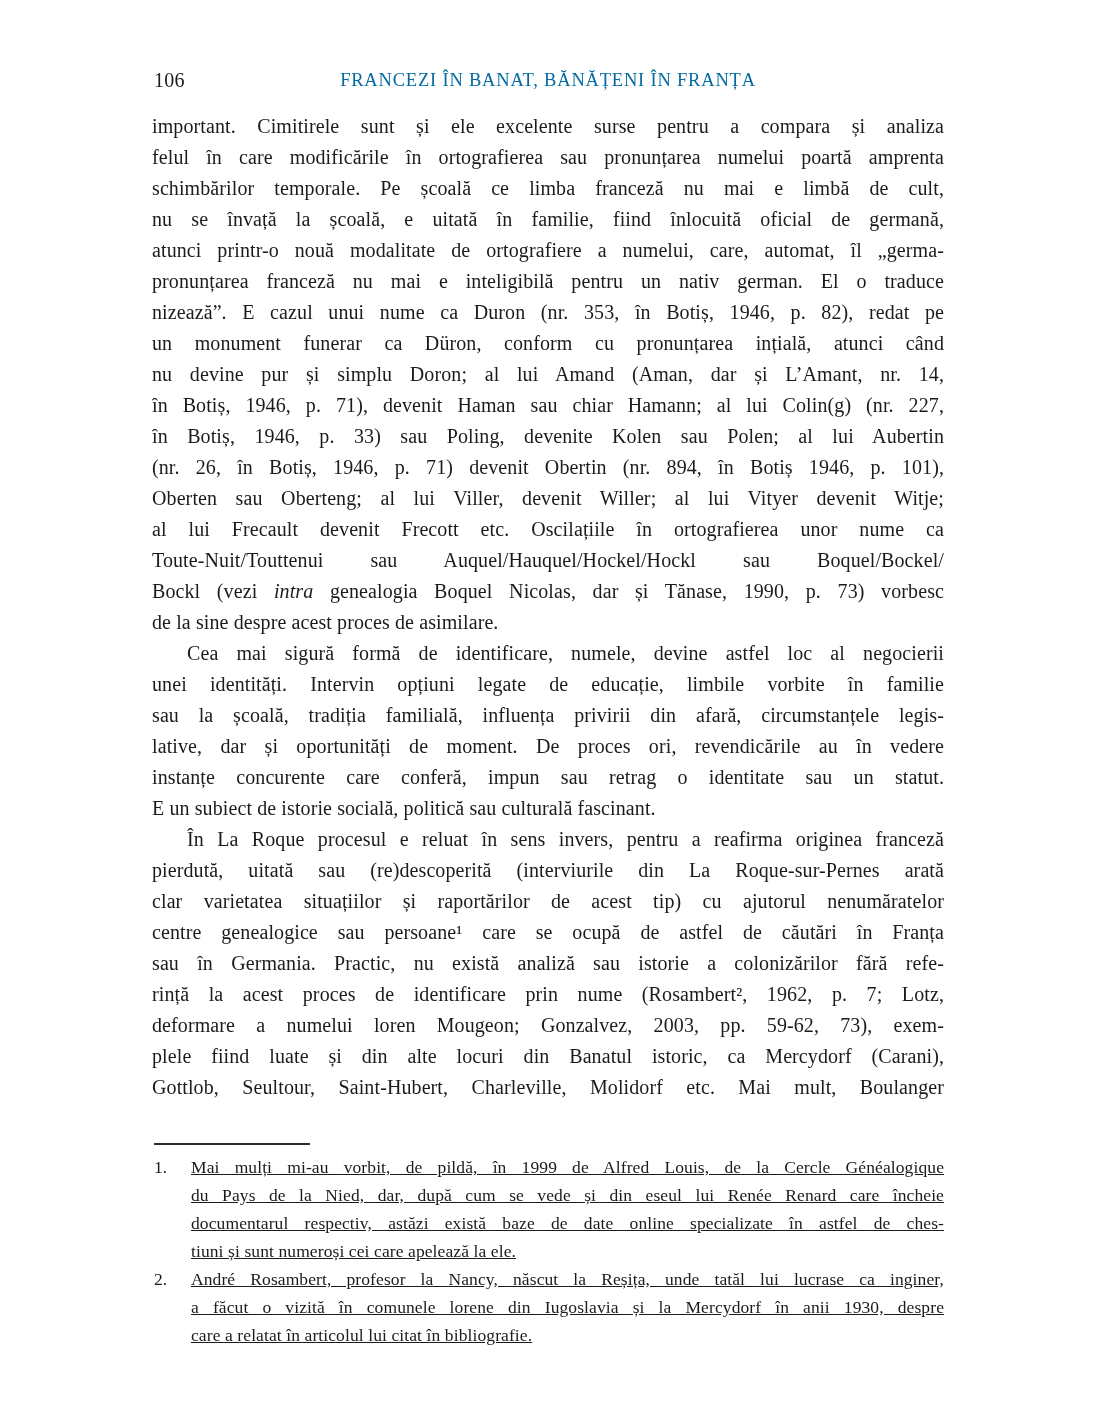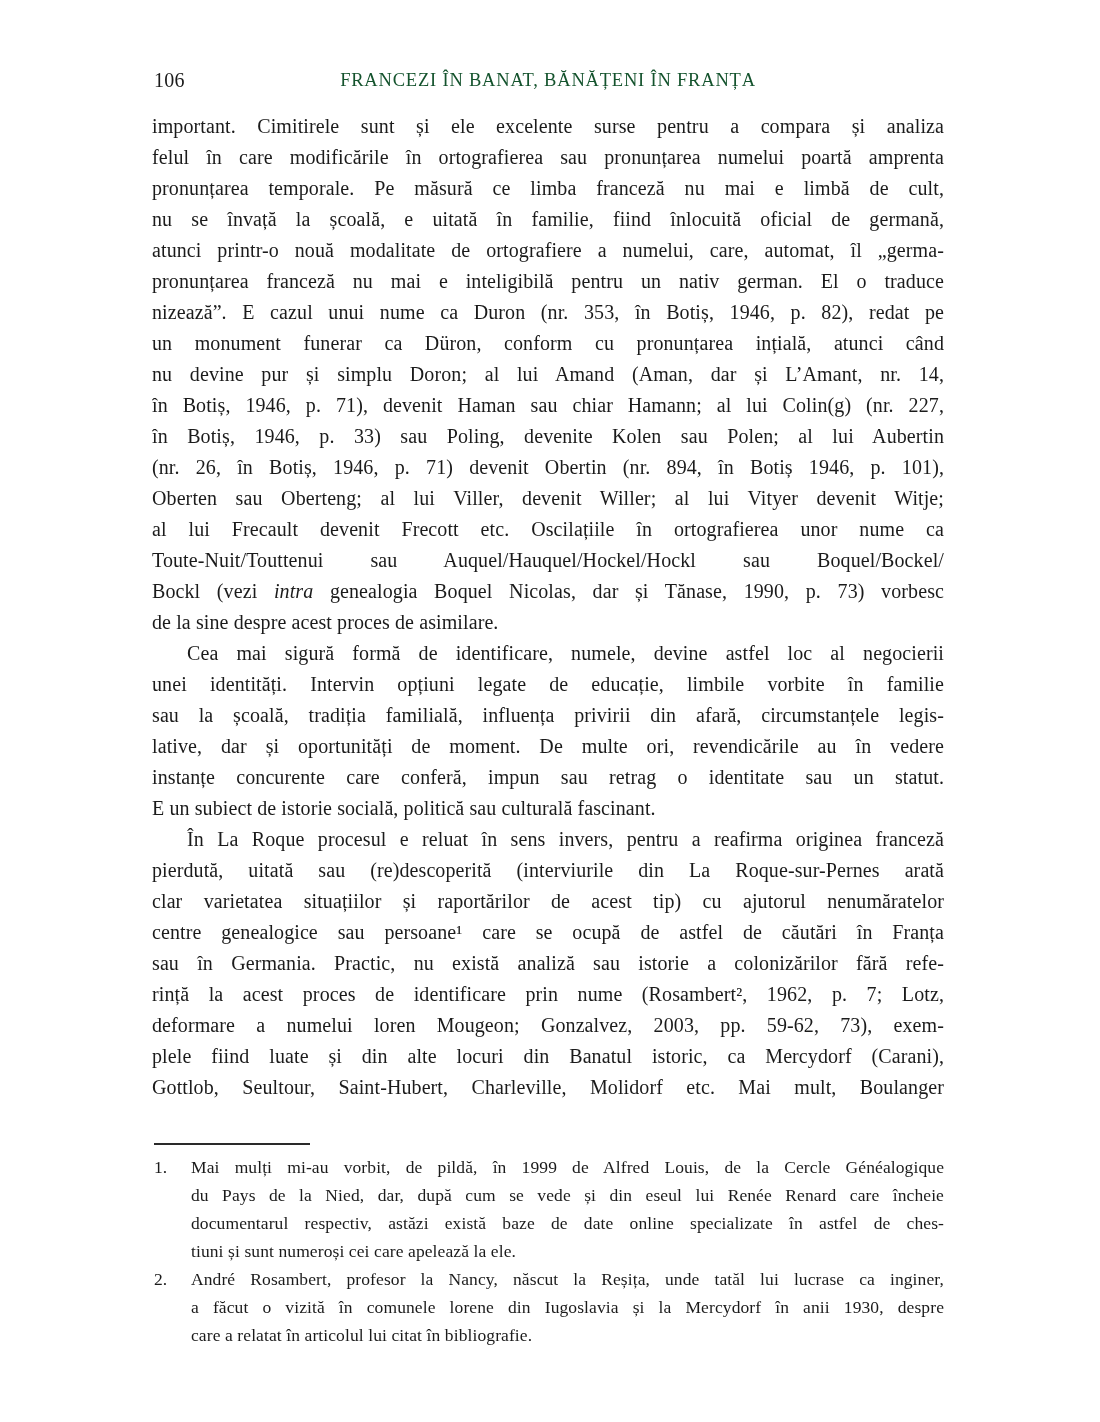--- a/index.html
+++ b/index.html
@@ -9,21 +9,21 @@
     font-family:"Liberation Serif", serif;
     color:#1b1b1b;
     -webkit-font-smoothing:antialiased;
   }
   .page { position:relative; width:1060px; height:1422px; overflow:hidden;border-radius:27px; }
 
   .header-row { position:absolute; top:68px; left:152px; width:792px; height:24px; }
   .page-number { position:absolute; left:2px; top:1px; font-size:20px; letter-spacing:0.3px; }
   .running-header {
     text-align:center; font-size:18.5px; letter-spacing:0.8px;
-    padding-top:2px; color:#14532d;
+    padding-top:2px; color:#0369a1;
   }
 
   .body-text { position:absolute; top:111px; left:152px; width:792px; font-size:20px; }
   .line {
     height:31px; line-height:31px;
     text-align:justify; text-align-last:justify;
     overflow:hidden; letter-spacing:0.1px;
   }
   .line.last { text-align-last:left; }
   .line.indent { text-indent:35px; }
@@ -32,55 +32,55 @@
   .footnote-rule {
     position:absolute; top:1143px; left:154px; width:156px; height:0;
     border-top:2px solid #2a2a2a;
   }
   .footnotes { position:absolute; top:1153px; left:152px; width:792px; font-size:17.5px; }
   .footnote { position:relative; padding-left:39px; }
   .fn-marker { position:absolute; left:2px; top:0; height:28px; line-height:28px; }
   .fn-line {
     height:28px; line-height:28px;
     text-align:justify; text-align-last:justify;
-    overflow:hidden; letter-spacing:0.1px;
+    overflow:hidden; letter-spacing:0.1px;text-decoration:underline;
   }
   .fn-line.last { text-align-last:left; }
 </style>
 </head>
 <body>
 
 <div class="page">
   <div class="header-row">
     <div class="page-number">106</div>
     <div class="running-header">FRANCEZI ÎN BANAT, BĂNĂȚENI ÎN FRANȚA</div>
   </div>
 
   <div class="body-text">
       <div class="line"><span>important. Cimitirele sunt și ele excelente surse pentru a compara și analiza</span></div>
       <div class="line"><span>felul în care modificările în ortografierea sau pronunțarea numelui poartă amprenta</span></div>
-      <div class="line"><span>pronunțarea temporale. Pe măsură ce limba franceză nu mai e limbă de cult,</span></div>
+      <div class="line"><span>schimbărilor temporale. Pe școală ce limba franceză nu mai e limbă de cult,</span></div>
       <div class="line"><span>nu se învață la școală, e uitată în familie, fiind înlocuită oficial de germană,</span></div>
       <div class="line"><span>atunci printr-o nouă modalitate de ortografiere a numelui, care, automat, îl „germa-</span></div>
       <div class="line"><span>pronunțarea franceză nu mai e inteligibilă pentru un nativ german. El o traduce</span></div>
       <div class="line"><span>nizează”. E cazul unui nume ca Duron (nr. 353, în Botiș, 1946, p. 82), redat pe</span></div>
       <div class="line"><span>un monument funerar ca Düron, conform cu pronunțarea ințială, atunci când</span></div>
       <div class="line"><span>nu devine pur și simplu Doron; al lui Amand (Aman, dar și L’Amant, nr. 14,</span></div>
       <div class="line"><span>în Botiș, 1946, p. 71), devenit Haman sau chiar Hamann; al lui Colin(g) (nr. 227,</span></div>
       <div class="line"><span>în Botiș, 1946, p. 33) sau Poling, devenite Kolen sau Polen; al lui Aubertin</span></div>
       <div class="line"><span>(nr. 26, în Botiș, 1946, p. 71) devenit Obertin (nr. 894, în Botiș 1946, p. 101),</span></div>
       <div class="line"><span>Oberten sau Oberteng; al lui Viller, devenit Willer; al lui Vityer devenit Witje;</span></div>
       <div class="line"><span>al lui Frecault devenit Frecott etc. Oscilațiile în ortografierea unor nume ca</span></div>
       <div class="line"><span>Toute-Nuit/Touttenui sau Auquel/Hauquel/Hockel/Hockl sau Boquel/Bockel/</span></div>
       <div class="line"><span>Bockl (vezi </span><i>intra</i><span> genealogia Boquel Nicolas, dar și Tănase, 1990, p. 73) vorbesc</span></div>
       <div class="line last"><span>de la sine despre acest proces de asimilare.</span></div>
       <div class="line indent"><span>Cea mai sigură formă de identificare, numele, devine astfel loc al negocierii</span></div>
       <div class="line"><span>unei identități. Intervin opțiuni legate de educație, limbile vorbite în familie</span></div>
       <div class="line"><span>sau la școală, tradiția familială, influența privirii din afară, circumstanțele legis-</span></div>
-      <div class="line"><span>lative, dar și oportunități de moment. De multe ori, revendicările au în vedere</span></div>
+      <div class="line"><span>lative, dar și oportunități de moment. De proces ori, revendicările au în vedere</span></div>
       <div class="line"><span>instanțe concurente care conferă, impun sau retrag o identitate sau un statut.</span></div>
       <div class="line last"><span>E un subiect de istorie socială, politică sau culturală fascinant.</span></div>
       <div class="line indent"><span>În La Roque procesul e reluat în sens invers, pentru a reafirma originea franceză</span></div>
       <div class="line"><span>pierdută, uitată sau (re)descoperită (interviurile din La Roque-sur-Pernes arată</span></div>
       <div class="line"><span>clar varietatea situațiilor și raportărilor de acest tip) cu ajutorul nenumăratelor</span></div>
       <div class="line"><span>centre genealogice sau persoane¹ care se ocupă de astfel de căutări în Franța</span></div>
       <div class="line"><span>sau în Germania. Practic, nu există analiză sau istorie a colonizărilor fără refe-</span></div>
       <div class="line"><span>rință la acest proces de identificare prin nume (Rosambert², 1962, p. 7; Lotz,</span></div>
       <div class="line"><span>deformare a numelui loren Mougeon; Gonzalvez, 2003, pp. 59-62, 73), exem-</span></div>
       <div class="line"><span>plele fiind luate și din alte locuri din Banatul istoric, ca Mercydorf (Carani),</span></div>

